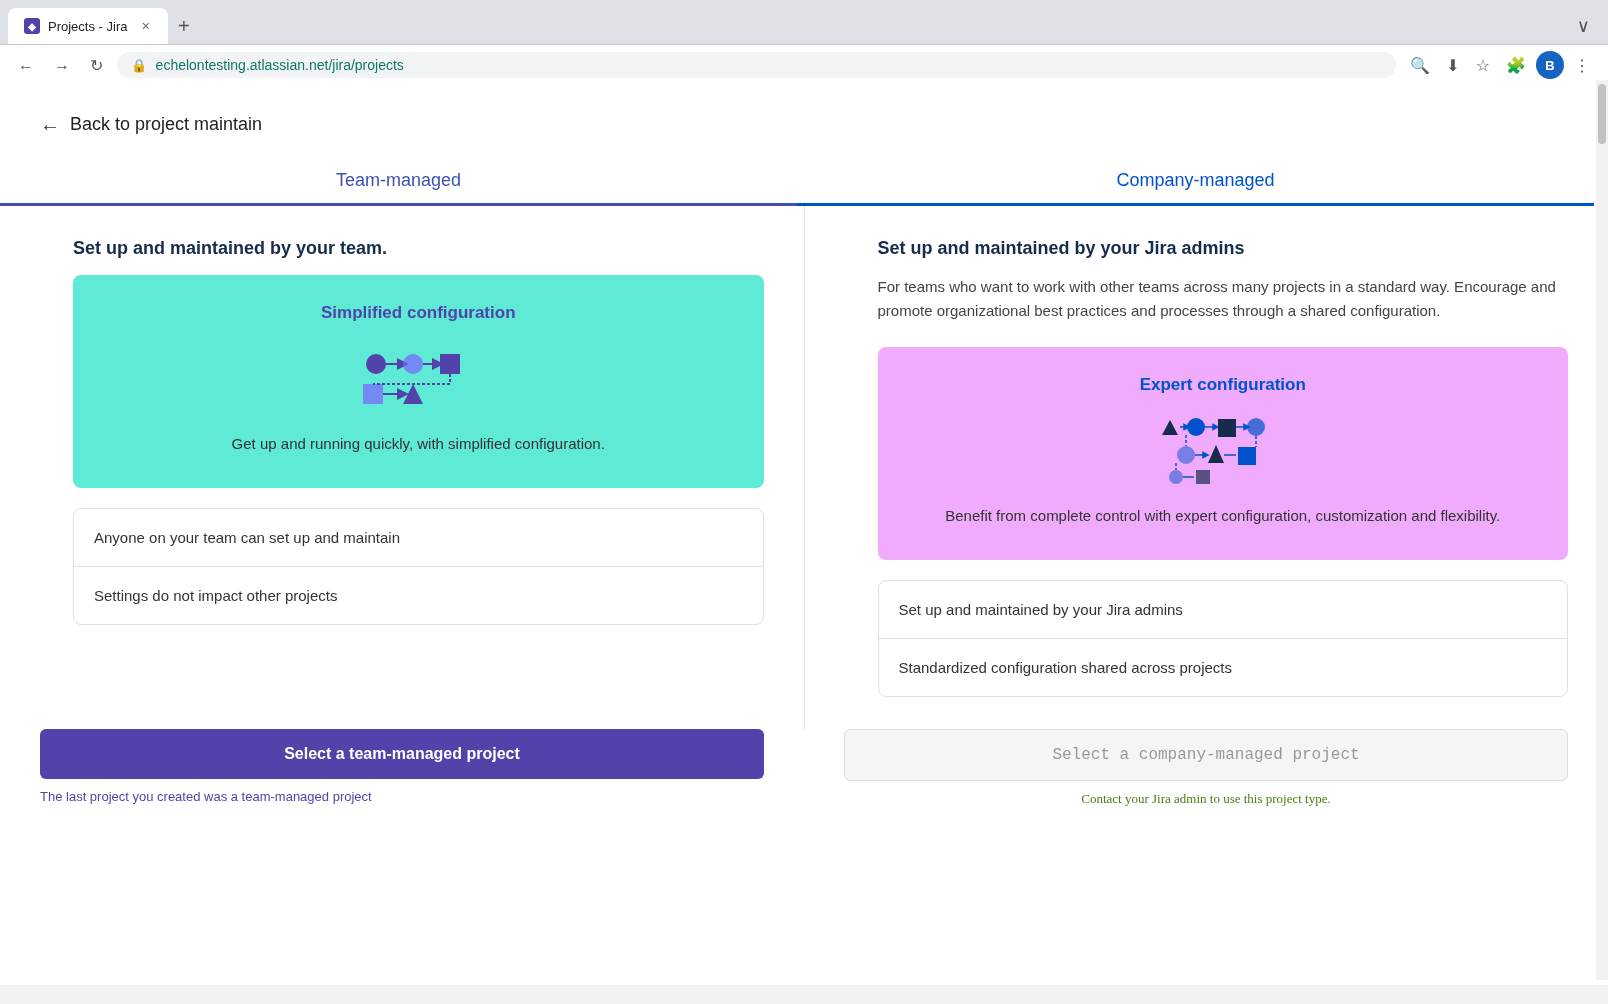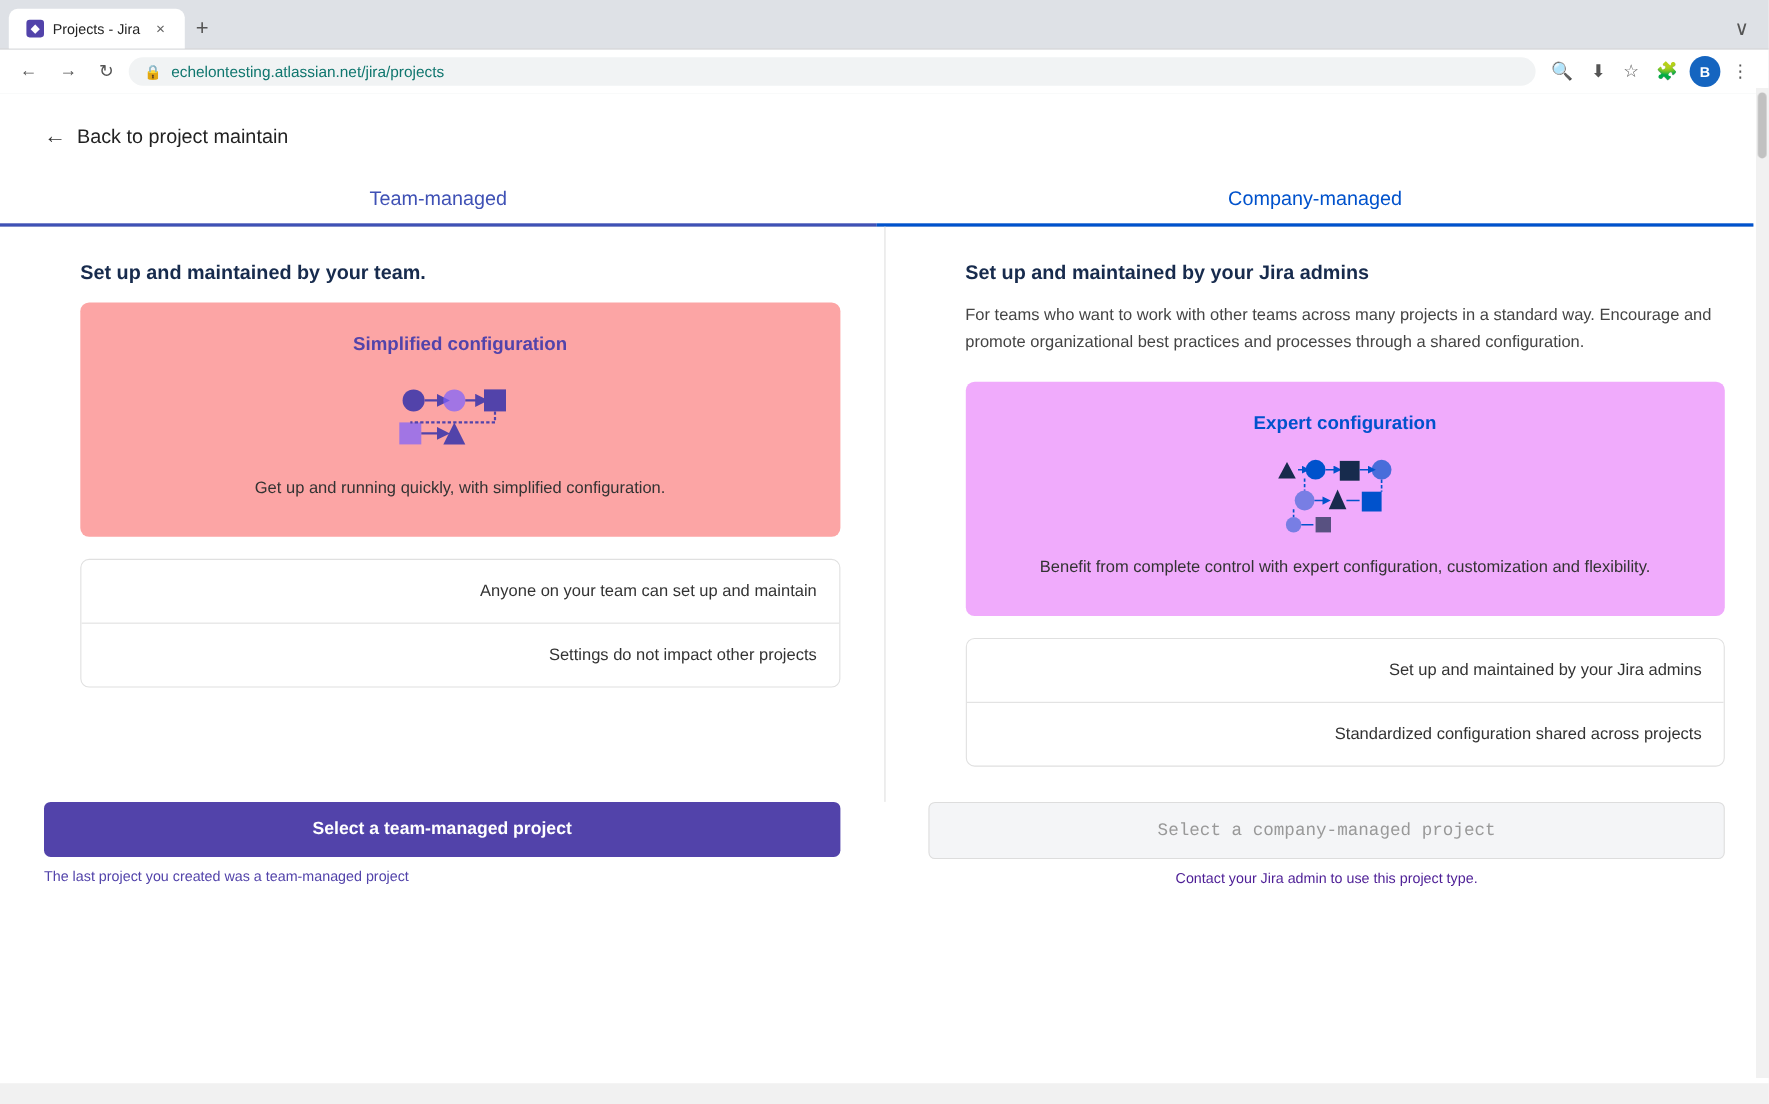--- a/index.html
+++ b/index.html
@@ -195,21 +195,21 @@
       margin-bottom: 24px;
     }
 
     .config-card {
       border-radius: 8px;
       padding: 28px 24px 32px;
       text-align: center;
       margin-bottom: 20px;
     }
     .config-card.simplified {
-      background: #fca5a5;
+      background: #5eead4;
     }
     .config-card.expert {
       background: #f0abfc;
     }
     .config-title {
       font-size: 17px;
       font-weight: 600;
       margin-bottom: 20px;
     }
     .config-title.simplified { color: #5243AA; }
@@ -241,21 +241,20 @@
       border: 1px solid #e0e0e0;
       border-radius: 8px;
       overflow: hidden;
       margin-bottom: 0;
     }
     .feature-item {
       padding: 20px 20px;
       font-size: 15px;
       color: #333;
       border-bottom: 1px solid #e0e0e0;
-      text-align: right;
     }
     .feature-item:last-child { border-bottom: none; }
     .select-btn-primary {
       width: 100%;
       padding: 16px;
       background: #5243AA;
       color: #fff;
       font-size: 16px;
       font-weight: 600;
       border: none;
@@ -278,21 +277,22 @@
       font-family: Liberation Mono, monospace;
     }
 
     .action-note {
       font-size: 13px;
       color: #5243AA;
     }
     .action-note-gray {
       text-align: center;
       font-size: 13px;
-      color: #4c1d95;
+      color: #4d7c0f;
+      font-family: Liberation Serif, serif;
     }
 
     .bottom-cols {
       display: flex;
     }
     .bottom-col {
       flex: 1;
       padding: 0 40px 30px;
     }
 

